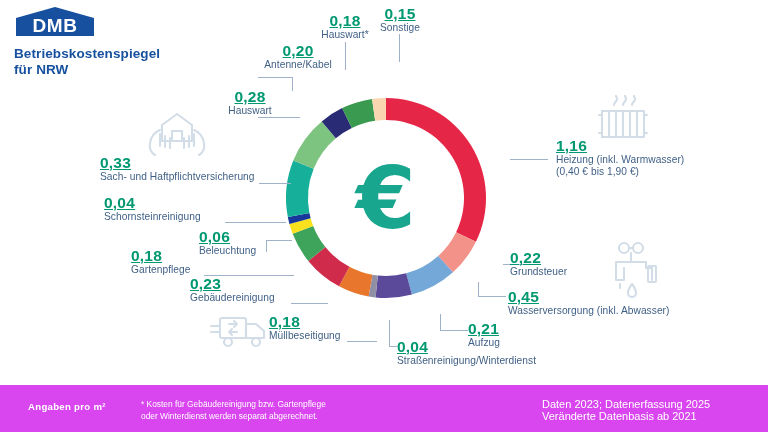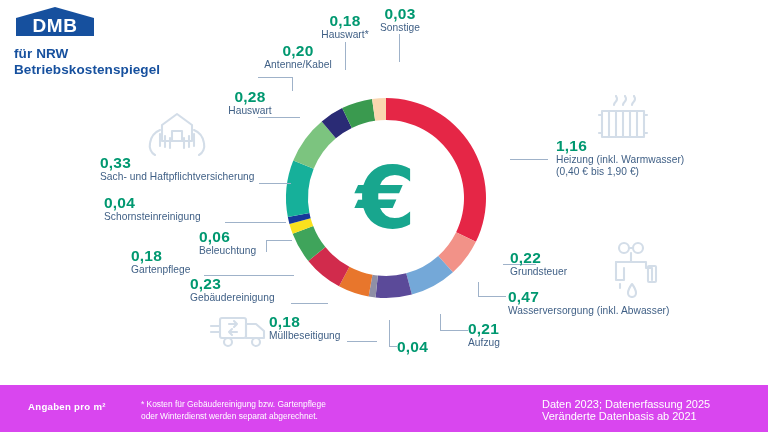--- a/index.html
+++ b/index.html
@@ -28,20 +28,21 @@
     display:flex;align-items:center;justify-content:center;
     color:#18a68e;font-size:86px;font-weight:bold;line-height:1;
     font-family:"DejaVu Sans", sans-serif;
   }
 
   
   .lbl{position:absolute;}
   .lbl .val{
     color:#009870;font-weight:bold;font-size:15.5px;line-height:17px;
     letter-spacing:.2px;
+    text-decoration:underline;
   }
   .lbl .nm{
     color:#3f5f85;font-size:10.2px;line-height:12.4px;letter-spacing:.05px;
     white-space:nowrap;
   }
   .lbl.ctr{text-align:center;}
   .lbl.ctr .nm{text-align:center;}
 
   
   .ld{position:absolute;background:#9fb2c9;}
@@ -72,22 +73,22 @@
 <div id="stage">
 
   <div class="logo-wrap">
     <div class="logo-mark">
       <svg width="82" height="32" viewBox="0 0 82 32" aria-hidden="true">
         <path d="M2 12 L41 1 L80 12 L80 30 L2 30 Z" fill="#16509e"></path>
         <text x="41" y="25.5" text-anchor="middle" fill="#ffffff" font-family="Liberation Sans, sans-serif" font-size="19" font-weight="bold" letter-spacing="0.5">DMB</text>
       </svg>
     </div>
     <div class="brand-line">
+      <div>Betriebskostenspiegel</div>
       <div>für NRW</div>
-      <div>Betriebskostenspiegel</div>
     </div>
   </div>
 
   <div class="donut">
     <svg id="donut-svg" width="200" height="200" viewBox="0 0 200 200" aria-hidden="true">
         <path d="M 100 0 A 100 100 0 0 1 189.87940462991673 143.83711467890768
                L 170.10593561133504 134.192949449548 A 78 78 0 0 0 100 22 Z" fill="#e52646"></path>
         <path d="M 189.87940462991673 143.83711467890768 A 100 100 0 0 1 166.91306063588587 174.31448254773937
                L 152.19218729599098 157.96529638723672 A 78 78 0 0 0 170.10593561133504 134.192949449548 Z" fill="#f29288"></path>
         <path d="M 166.91306063588587 174.31448254773937 A 100 100 0 0 1 125.88190451025214 196.59258262890683
@@ -140,21 +141,21 @@
   <div class="ld ldv" style="left:478px;top:282px;height:14px;"></div>
   <div class="ld ldh" style="left:503px;top:264px;width:33px;"></div>
   <div class="ld ldh" style="left:510px;top:159px;width:38px;"></div>
 
   <div class="lbl ctr" style="left:296px;top:12px;width:98px;">
     <div class="val">0,18</div>
     <div class="nm">Hauswart*</div>
   </div>
 
   <div class="lbl ctr" style="left:371px;top:5px;width:58px;">
-    <div class="val">0,03</div>
+    <div class="val">0,15</div>
     <div class="nm">Sonstige</div>
   </div>
 
   <div class="lbl ctr" style="left:248px;top:42px;width:100px;">
     <div class="val">0,20</div>
     <div class="nm">Antenne/Kabel</div>
   </div>
 
   <div class="lbl ctr" style="left:198px;top:88px;width:104px;">
     <div class="val">0,28</div>
@@ -186,29 +187,30 @@
     <div class="nm">Gebäudereinigung</div>
   </div>
 
   <div class="lbl" style="left:269px;top:313px;">
     <div class="val">0,18</div>
     <div class="nm">Müllbeseitigung</div>
   </div>
 
   <div class="lbl" style="left:397px;top:338px;">
     <div class="val">0,04</div>
+    <div class="nm">Straßenreinigung/Winterdienst</div>
   </div>
 
   <div class="lbl" style="left:468px;top:320px;">
     <div class="val">0,21</div>
     <div class="nm">Aufzug</div>
   </div>
 
   <div class="lbl" style="left:508px;top:288px;">
-    <div class="val">0,47</div>
+    <div class="val">0,45</div>
     <div class="nm">Wasserversorgung (inkl. Abwasser)</div>
   </div>
 
   <div class="lbl" style="left:510px;top:249px;">
     <div class="val">0,22</div>
     <div class="nm">Grundsteuer</div>
   </div>
 
   <div class="lbl" style="left:556px;top:137px;">
     <div class="val">1,16</div>

